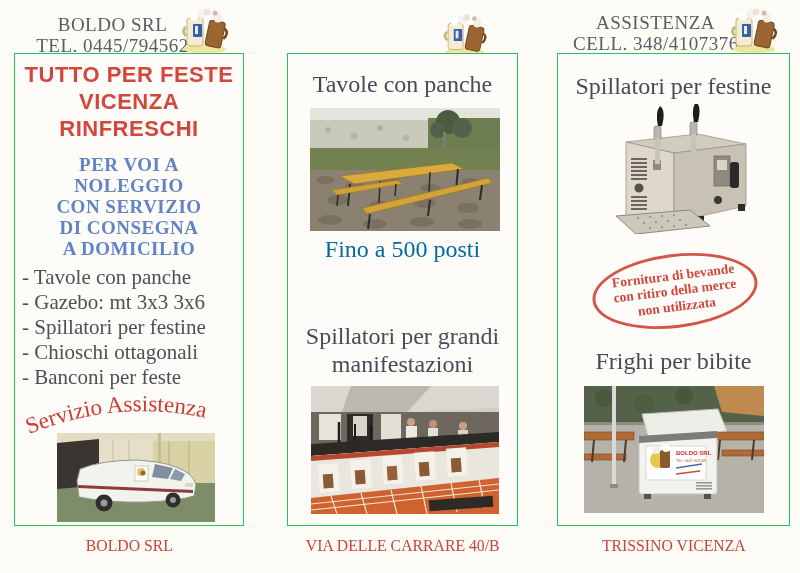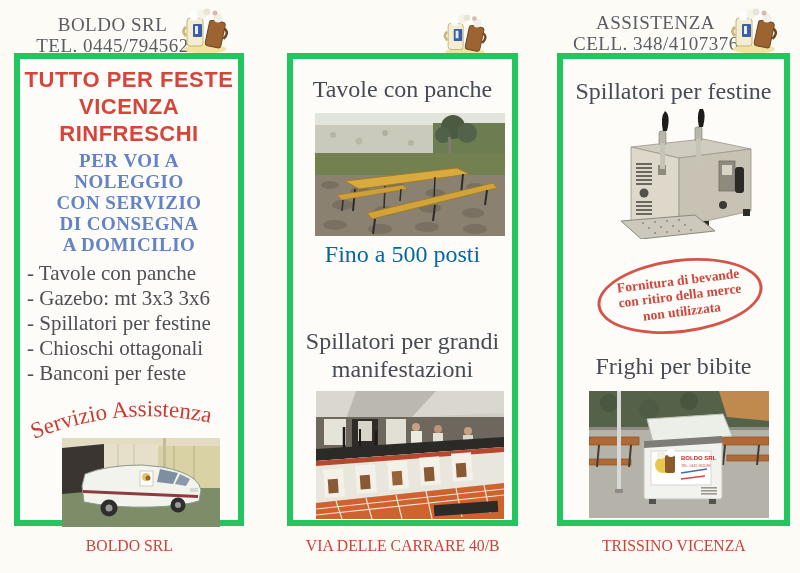--- a/index.html
+++ b/index.html
@@ -5,29 +5,29 @@
   html,body{margin:0;padding:0;background:#e9e9e4;}
   .page{
     position:relative;width:800px;height:573px;margin:0 auto;
     background:#fcfbf6;overflow:hidden;
     font-family:"Liberation Serif",serif;color:#4f4f55;padding-left:41px;
   }
   
   .hdr{position:absolute;text-align:center;color:#5b5c64;font-size:19px;line-height:21px;letter-spacing:.5px;white-space:nowrap;}
   .logo{position:absolute;}
   
-  .box{position:absolute;top:53px;height:473px;border:6px solid #22c55e;background:#fdfcf8;box-sizing:border-box;}
+  .box{position:absolute;top:53px;height:473px;border:1px solid #22c55e;background:#fdfcf8;box-sizing:border-box;}
   .box-left{left:14px;width:230px;}
   .box-center{left:287px;width:231px;}
   .box-right{left:557px;width:233px;}
   
   .hl{font-family:"Liberation Sans",sans-serif;font-weight:bold;color:#d4453c;
       font-size:22px;line-height:27px;text-align:center;letter-spacing:.5px;}
   .hl-block{padding-top:7px;}
-  .sub-block{margin-top:3px;font-family:Liberation Serif, serif;}
+  .sub-block{margin-top:12px;font-family:Liberation Serif, serif;}
   .sub{font-weight:bold;color:#6283c6;font-size:19px;line-height:21px;text-align:center;letter-spacing:.5px;}
   .list{margin-top:6px;padding-left:7px;}
   .list div{font-size:21px;line-height:25px;color:#4f4f55;white-space:nowrap;}
   .arc-wrap{position:absolute;left:8px;top:338px;width:212px;height:46px;}
   
   .photo{position:absolute;display:block;}
   
   .ptitle{position:absolute;width:100%;text-align:center;color:#474b55;font-size:24px;white-space:nowrap;}
   .caption-blue{position:absolute;width:100%;text-align:center;color:#0369a1;font-size:24px;}
   

